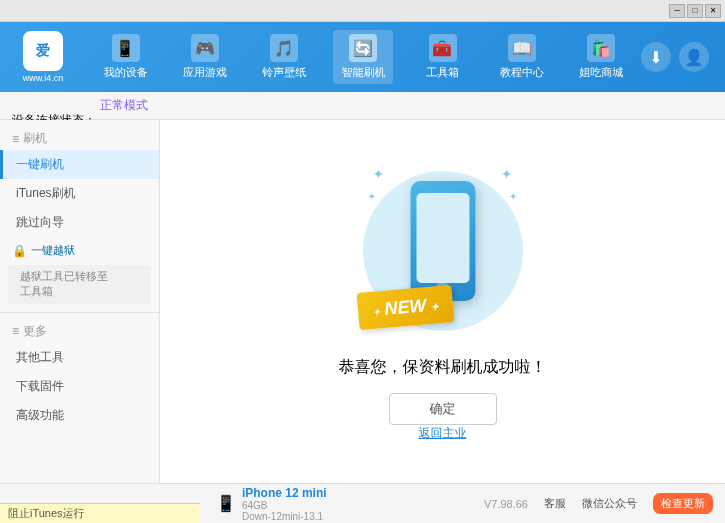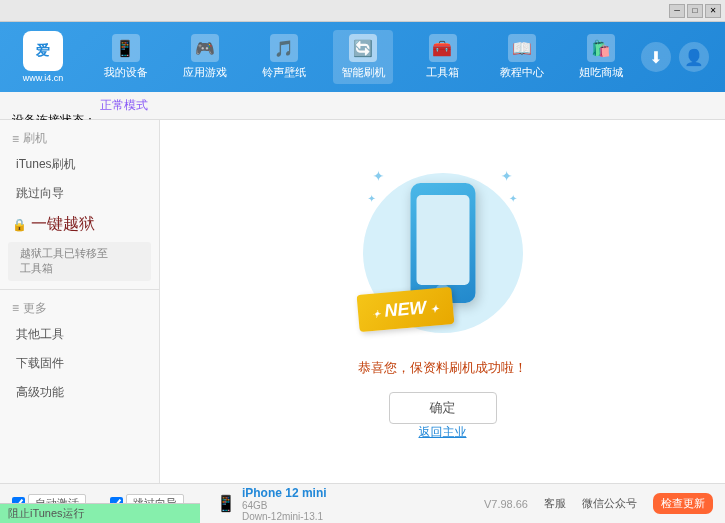--- a/index.html
+++ b/index.html
@@ -199,21 +199,21 @@
       font-size: 10px;
       margin-right: 4px;
     }
     .new-badge::after {
       content: '✦';
       font-size: 10px;
       margin-left: 4px;
     }
 
     .success-text {
-      font-size: 13px; color: #c2410c; margin-bottom: 15px; font-weight: 500;
+      font-size: 16px; color: #000000; margin-bottom: 15px; font-weight: 500;
     }
 
     .confirm-btn {
       background: white;
       border: 1px solid #ccc;
       border-radius: 4px;
       padding: 6px 40px;
       font-size: 13px; color: #555;
       cursor: pointer;
       margin-bottom: 0;
@@ -225,21 +225,21 @@
 
     
     .bottom-bar {
       height: 40px;
       background: #f5f5f5;
       border-top: 1px solid #ddd;
       display: flex;
       align-items: center;
       padding: 0 12px;
     }
-    .bottom-left { display: flex; align-items: center; gap: 24px; flex: 1; }
+    .bottom-left { display: flex; align-items: flex-end; gap: 24px; flex: 1; }
     .checkbox-item { display: flex; align-items: center; gap: 3px; font-size: 11px; color: #555; cursor: pointer; }
     .checkbox-item input { cursor: pointer; }
     .checkbox-label { border: 1px solid #ccc; background: white; padding: 1px 6px; border-radius: 2px; font-size: 11px; }
 
     .device-info { display: flex; align-items: center; gap: 6px; margin-left: 8px; }
     .device-icon { font-size: 16px; color: #2288d8; }
     .device-details { display: flex; flex-direction: column; }
     .device-name { font-size: 12px; color: #2288d8; font-weight: bold; }
     .device-sub { font-size: 10px; color: #999; }
 
@@ -320,30 +320,33 @@
   </div>
 
   <div class="content">
 
     <div class="sidebar">
 
       <div class="sidebar-section-title">
         <span>≡</span>
         <span>刷机</span>
       </div>
+      <div class="sidebar-item active">
+        <span>一键刷机</span>
+      </div>
       <div class="sidebar-item">
         <span>iTunes刷机</span>
       </div>
       <div class="sidebar-item">
         <span>跳过向导</span>
       </div>
 
       <div class="sidebar-section-title">
         <span>🔒</span>
-        <span class="sidebar-item disabled" style="padding: 0; font-size:16px; color:#7f1d1d;">一键越狱</span>
+        <span class="sidebar-item disabled" style="padding: 0; font-size:11px; color:#0369a1;">一键越狱</span>
       </div>
       <div class="sidebar-note">
         <span>越狱工具已转移至<br>工具箱</span>
       </div>
 
       <div class="sidebar-divider"></div>
 
       <div class="sidebar-section-title">
         <span>≡</span>
         <span>更多</span>
@@ -409,15 +412,15 @@
 
     <div class="bottom-right">
       <span class="version-text">V7.98.66</span>
       <span class="bottom-link">客服</span>
       <span class="bottom-link">微信公众号</span>
       <button class="update-btn">检查更新</button>
     </div>
   </div>
 </div>
 
-<div style="position: fixed; bottom: 0; left: 0; background: #86efac; border-top: 1px solid #ccc; font-size: 11px; color: #555; padding: 2px 8px; width: 200px;">
+<div style="position: fixed; bottom: 0; left: 0; background: #fef9c3; border-top: 1px solid #ccc; font-size: 11px; color: #555; padding: 2px 8px; width: 200px;">
   <span>阻止iTunes运行</span>
 </div>
 
 </body></html>

